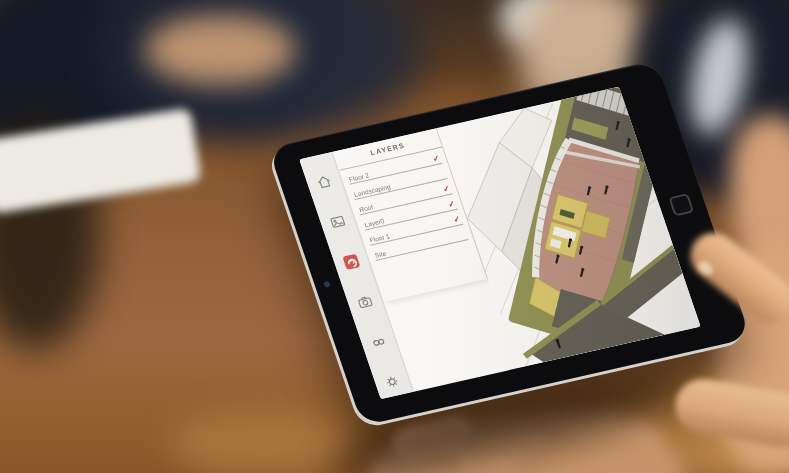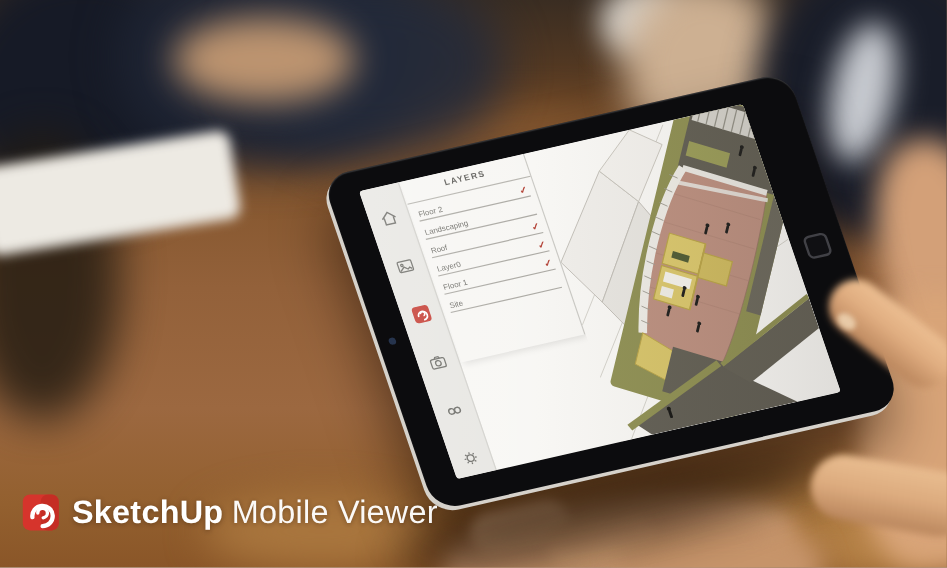--- a/index.html
+++ b/index.html
@@ -317,25 +317,14 @@
       </div>
 
       <div class="glare"></div>
     </div>
   </div>
 
   <div class="rh-index z6"></div>
   <div class="rh-nail z6"></div>
   <div class="rh-thumb z6"></div>
 
-  <div class="brand z7">
-    <svg class="brand-logo" viewBox="0 0 32 34">
-      <rect x="1" y="2" width="30" height="30" rx="6" fill="#d6342c"></rect>
-      <rect x="16" y="2" width="15" height="30" rx="6" fill="#b8281f" opacity="0.55"></rect>
-      <path d="M9,21 a8.5,8.5 0 1 1 8.5,7.5" fill="none" stroke="#ffffff" stroke-width="3.6" stroke-linecap="round"></path>
-      <path d="M13.5,17.5 a4,4 0 1 1 4.5,4" fill="none" stroke="#ffffff" stroke-width="2.8" stroke-linecap="round"></path>
-    </svg>
-    <div class="brand-text">
-      <span class="brand-strong">SketchUp</span><span class="brand-light">Mobile Viewer</span>
-    </div>
-  </div>
 
 </div>
 
 </body></html>

